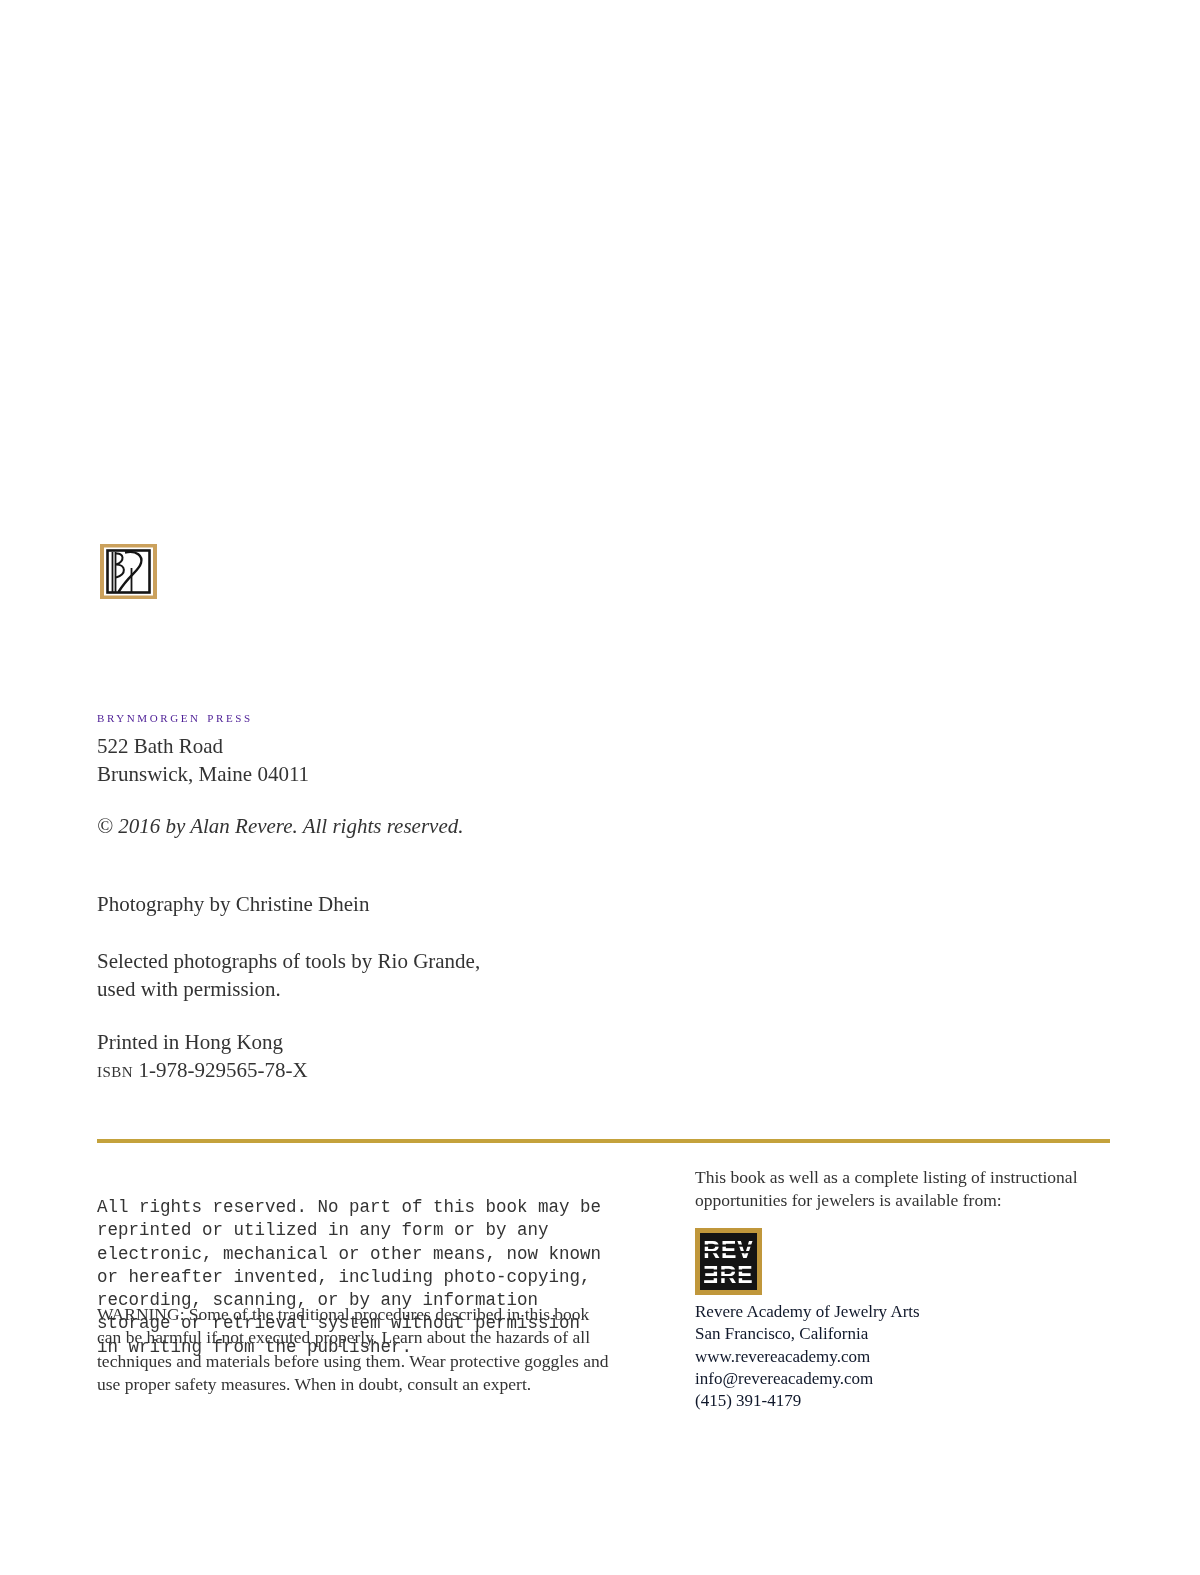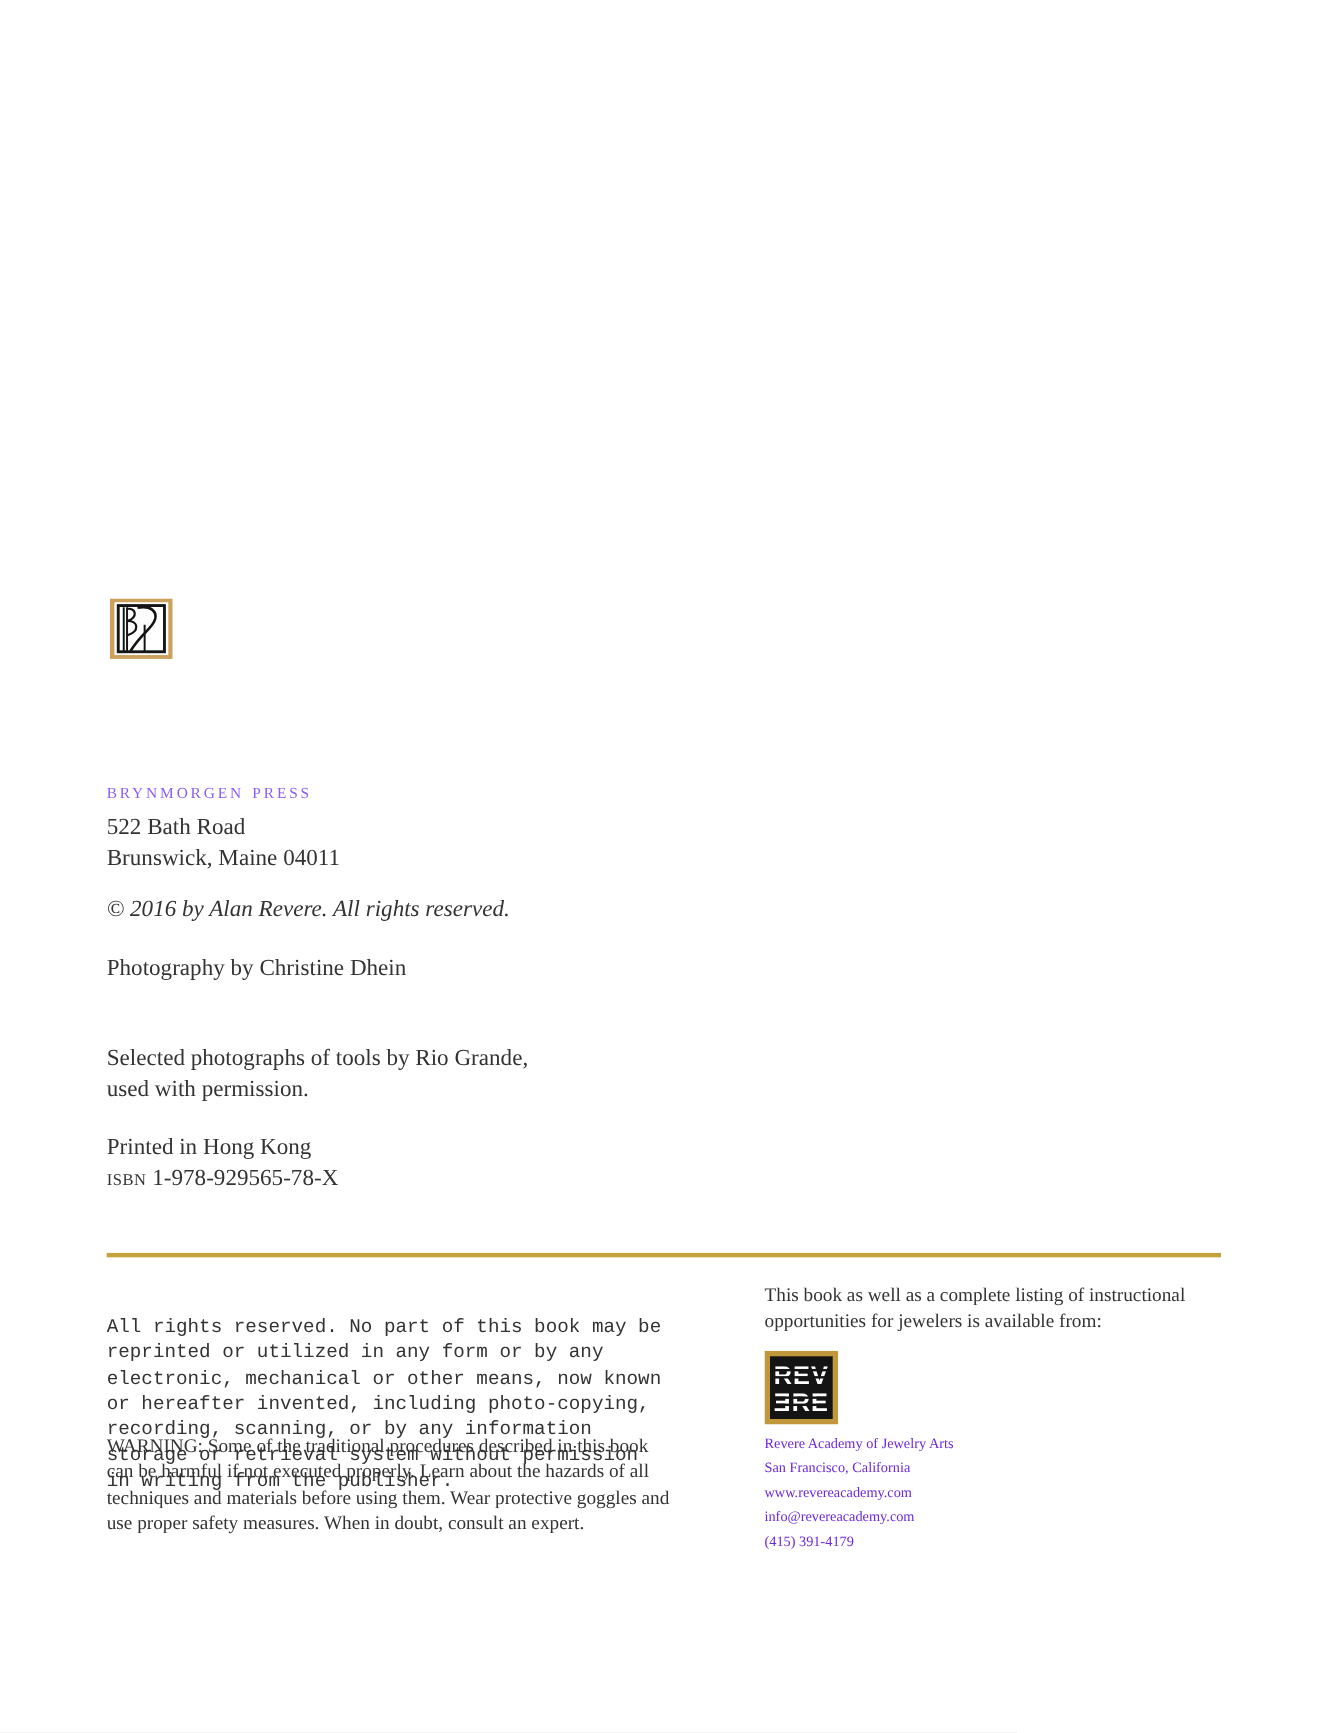--- a/index.html
+++ b/index.html
@@ -9,25 +9,25 @@
     background:#ffffff;
     margin:0 auto;
     font-family:"Liberation Serif", serif;
     color:#323232;
     overflow:hidden;
   }
   .abs{position:absolute;}
 
   
   .publisher-name{
-    font-size:20px;
+    font-size:16px;
     letter-spacing:2.6px;
     font-variant:small-caps;
     text-transform:lowercase;
-    color:#8b5cf6;
+    color:#4c1d95;
   }
   .body-line{
     font-size:21px;
     line-height:28px;
     color:#333333;
   }
   .smallcaps{
     font-variant:small-caps;
     text-transform:lowercase;
     letter-spacing:0.5px;
@@ -43,23 +43,23 @@
   .foot-par{
     font-size:17.5px;
     line-height:23.3px;
     color:#333333;
   }
   .left-col{left:97px; top:1196px; width:505px;font-family:Liberation Mono, monospace;}
   .warning{left:97px; top:1303px; width:512px;}
   .right-intro{left:695px; top:1166px; width:424px;}
 
   .org-line{
-    font-size:13px;
+    font-size:17px;
     line-height:22.3px;
-    color:#6d28d9;
+    color:#0f172a;
   }
 
   
   .bp-logo-box{left:100px; top:544px;}
   .revere-logo-box{left:695px; top:1228px;}
 </style>
 </head>
 <body>
 
 <div class="page">
@@ -78,21 +78,21 @@
   </div>
 
   <div class="abs" style="left:97px; top:708px;">
     <div class="publisher-name">BRYNMORGEN PRESS</div>
     <div class="body-line" style="margin-top:6px;">522 Bath Road</div>
     <div class="body-line">Brunswick, Maine 04011</div>
   </div>
 
   <div class="abs body-line" style="left:97px; top:812px;font-style:italic;">© 2016 by Alan Revere. All rights reserved.</div>
 
-  <div class="abs" style="left:97px; top:865px;">
+  <div class="abs" style="left:97px; top:890px;">
     <div class="body-line">Photography by Christine Dhein</div>
   </div>
 
   <div class="abs" style="left:97px; top:947px;">
     <div class="body-line">Selected photographs of tools by Rio Grande,</div>
     <div class="body-line">used with permission.</div>
   </div>
 
   <div class="abs" style="left:97px; top:1028px;">
     <div class="body-line">Printed in Hong Kong</div>

